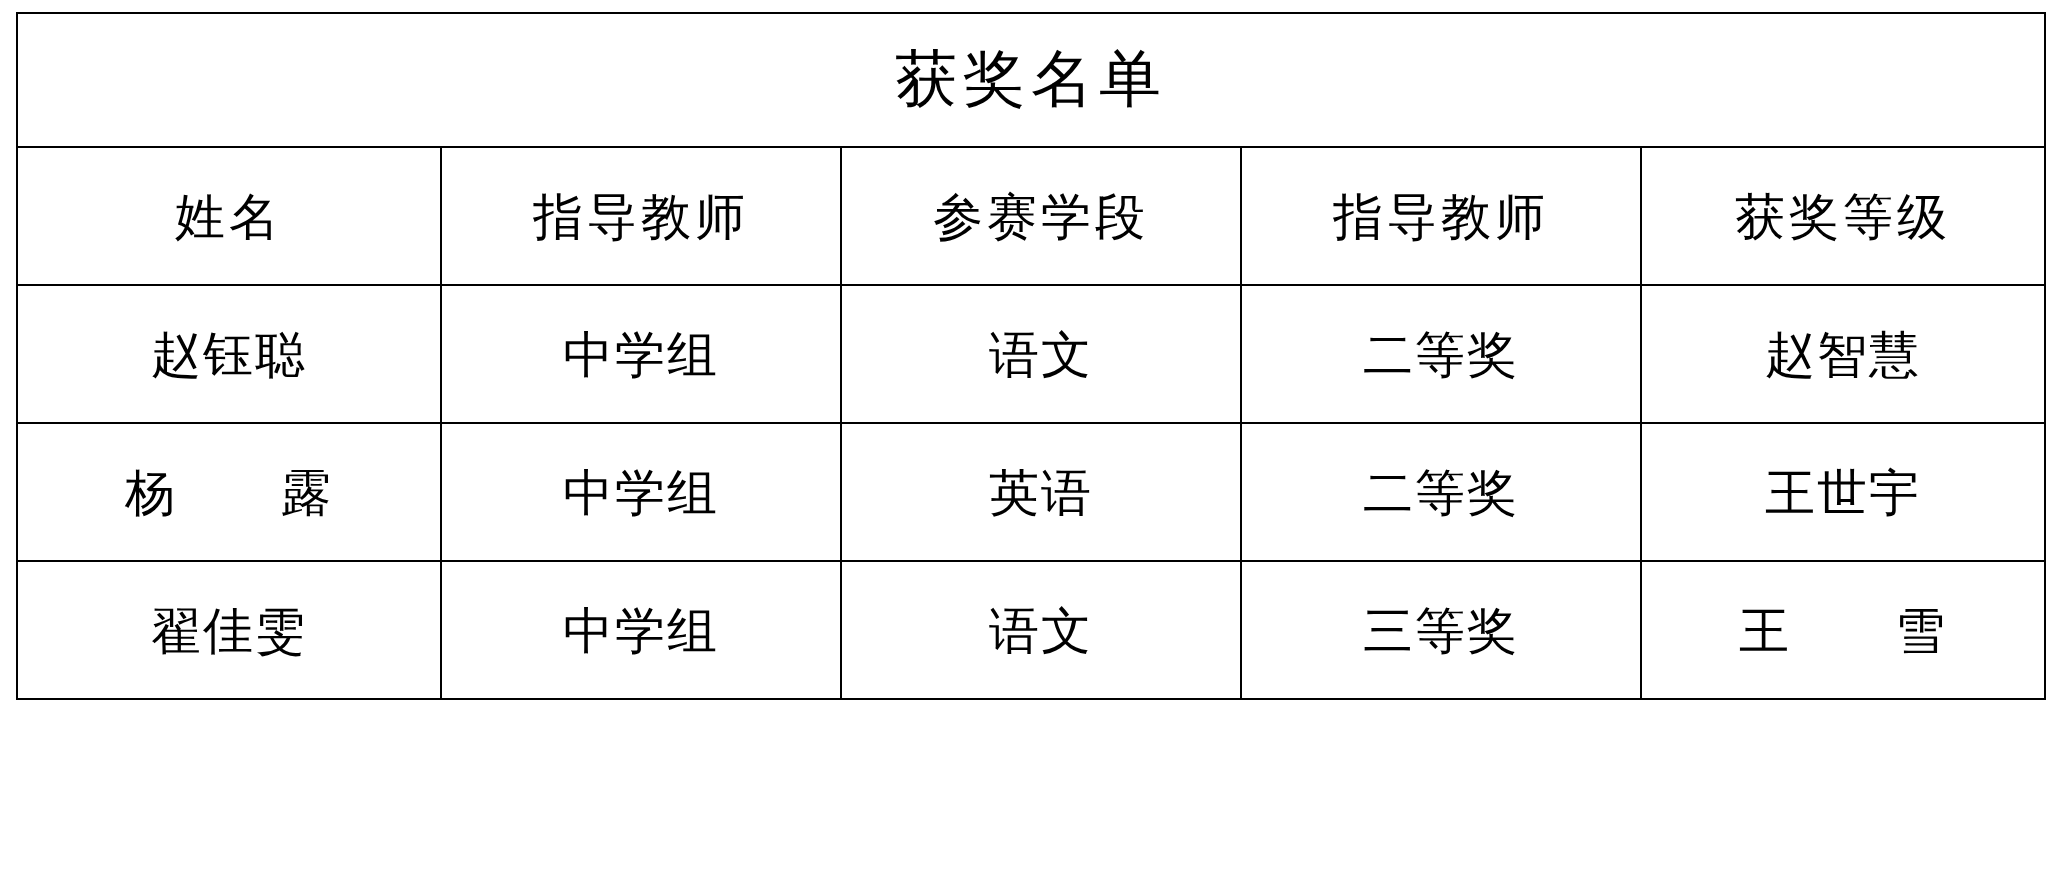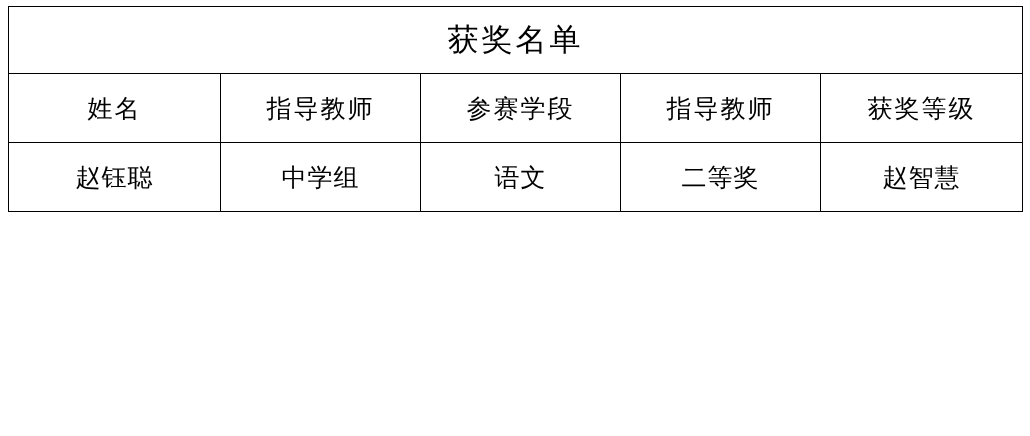--- a/index.html
+++ b/index.html
@@ -85,15 +85,29 @@
         <td class="header-cell">指导教师</td>
         <td class="header-cell">获奖等级</td>
       </tr>
       <tr>
         <td class="body-cell">赵钰聪</td>
         <td class="body-cell">中学组</td>
         <td class="body-cell">语文</td>
         <td class="body-cell">二等奖</td>
         <td class="body-cell">赵智慧</td>
       </tr>
+      <tr>
+        <td class="body-cell spaced">杨　　露</td>
+        <td class="body-cell">中学组</td>
+        <td class="body-cell">英语</td>
+        <td class="body-cell">二等奖</td>
+        <td class="body-cell">王世宇</td>
+      </tr>
+      <tr>
+        <td class="body-cell">翟佳雯</td>
+        <td class="body-cell">中学组</td>
+        <td class="body-cell">语文</td>
+        <td class="body-cell">三等奖</td>
+        <td class="body-cell spaced">王　　雪</td>
+      </tr>
     </tbody>
   </table>
 </div>
 
 </body></html>

